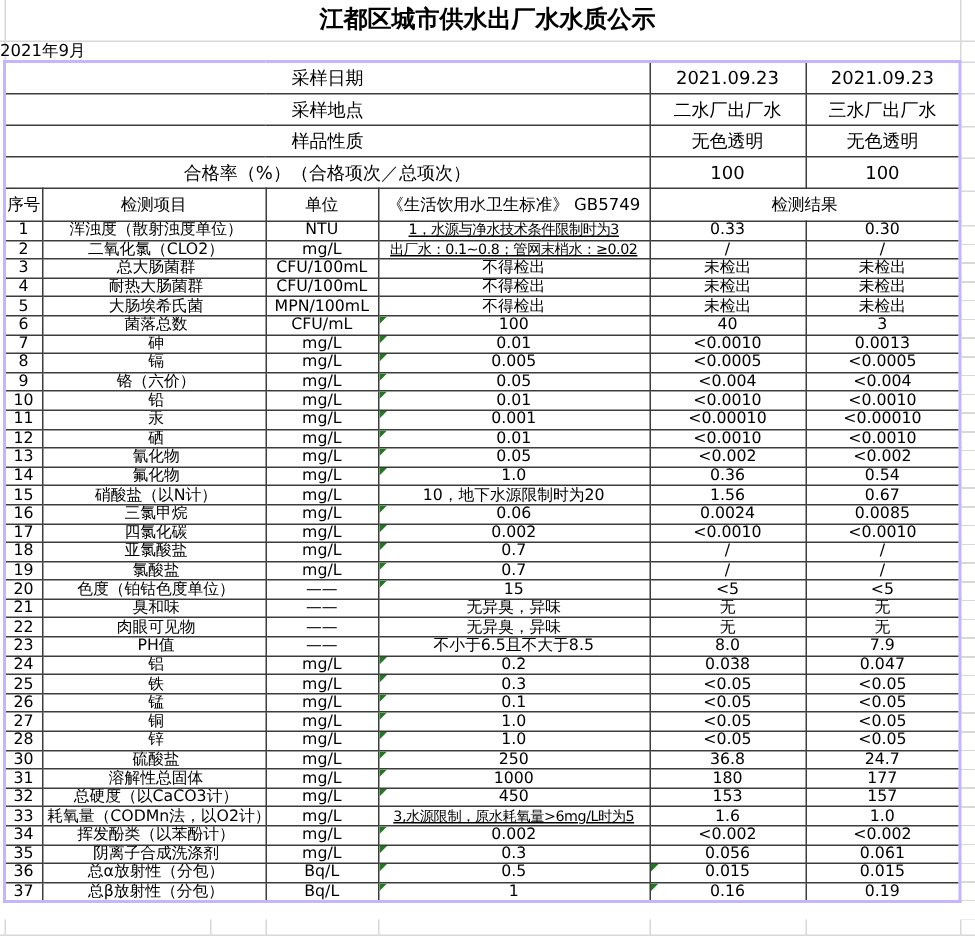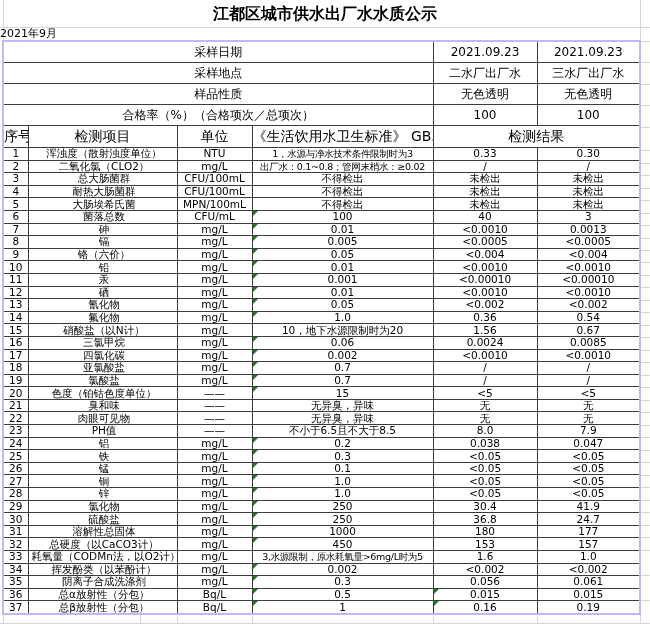--- a/index.html
+++ b/index.html
@@ -27,25 +27,25 @@
     position:absolute;left:2px;top:40px;width:637px;
     border-collapse:collapse;table-layout:fixed;
     border:2px solid #c4b5fd;
   }
   table.main td{
     border:1px solid #3c3c3c;
     padding:0;white-space:nowrap;overflow:hidden;
     text-align:center;vertical-align:middle;line-height:1.05;
   }
   tr.info td{height:20px;font-size:12px;}
-  tr.head td{height:21px;font-size:14px;}
+  tr.head td{height:21px;font-size:11px;}
   tr.datarow td{height:11.6px;font-size:10.5px;}
   tr.datarow td.item{text-align:center;padding-left:3px;font-size:10.5px;}
   td.std,td.r1{position:relative;}
-  td.small span.txt{font-size:9.5px;letter-spacing:-0.3px;}
+  td.small span.txt{font-size:9.5px;letter-spacing:-0.3px;text-decoration:underline;}
   .flag{
     position:absolute;left:0;top:0;width:0;height:0;
     border-top:5px solid #1f7a1f;border-right:5px solid transparent;
   }
 </style>
 </head>
 <body>
 
 <div class="sheet">
 
@@ -329,28 +329,20 @@
         </tr>
         <tr class="datarow">
           <td class="no"><span class="txt">28</span></td>
           <td class="item"><span class="txt">锌</span></td>
           <td class="unit"><span class="txt">mg/L</span></td>
           <td class="std"><span class="flag"></span><span class="txt">1.0</span></td>
           <td class="r1"><span class="txt">&lt;0.05</span></td>
           <td class="r2"><span class="txt">&lt;0.05</span></td>
         </tr>
         <tr class="datarow">
-          <td class="no"><span class="txt">29</span></td>
-          <td class="item"><span class="txt">氯化物</span></td>
-          <td class="unit"><span class="txt">mg/L</span></td>
-          <td class="std"><span class="flag"></span><span class="txt">250</span></td>
-          <td class="r1"><span class="txt">30.4</span></td>
-          <td class="r2"><span class="txt">41.9</span></td>
-        </tr>
-        <tr class="datarow">
           <td class="no"><span class="txt">30</span></td>
           <td class="item"><span class="txt">硫酸盐</span></td>
           <td class="unit"><span class="txt">mg/L</span></td>
           <td class="std"><span class="flag"></span><span class="txt">250</span></td>
           <td class="r1"><span class="txt">36.8</span></td>
           <td class="r2"><span class="txt">24.7</span></td>
         </tr>
         <tr class="datarow">
           <td class="no"><span class="txt">31</span></td>
           <td class="item"><span class="txt">溶解性总固体</span></td>

